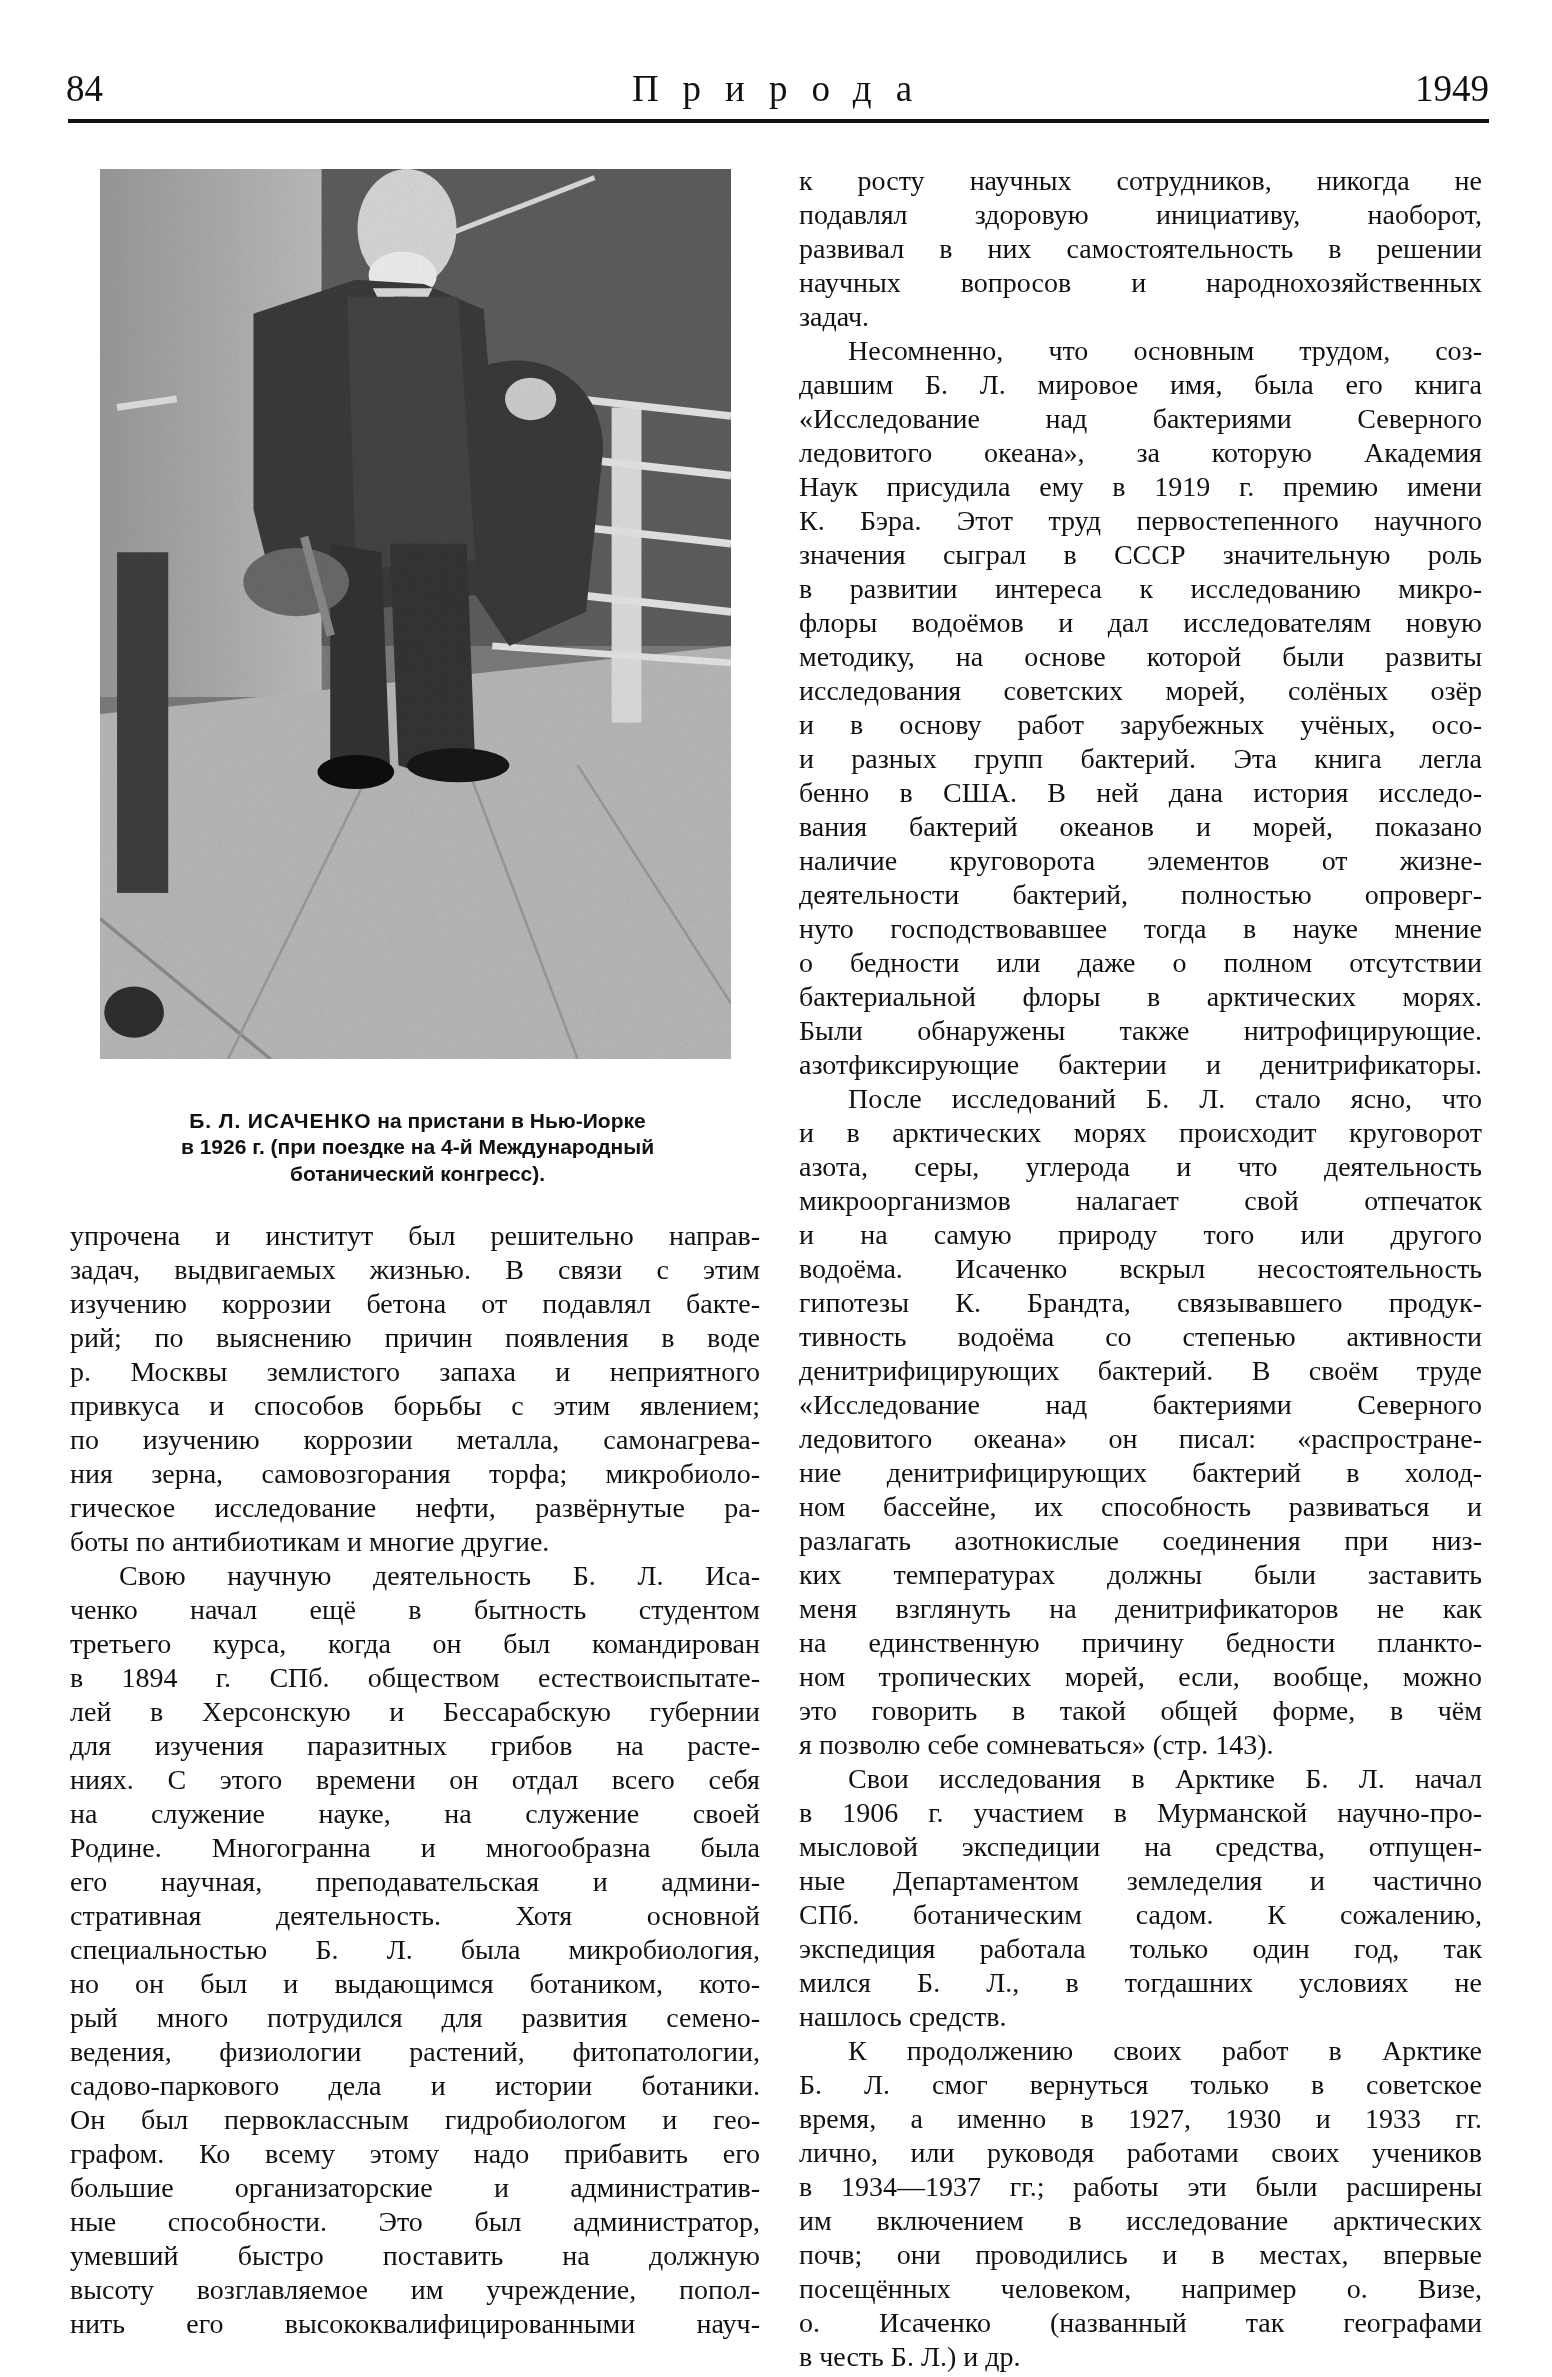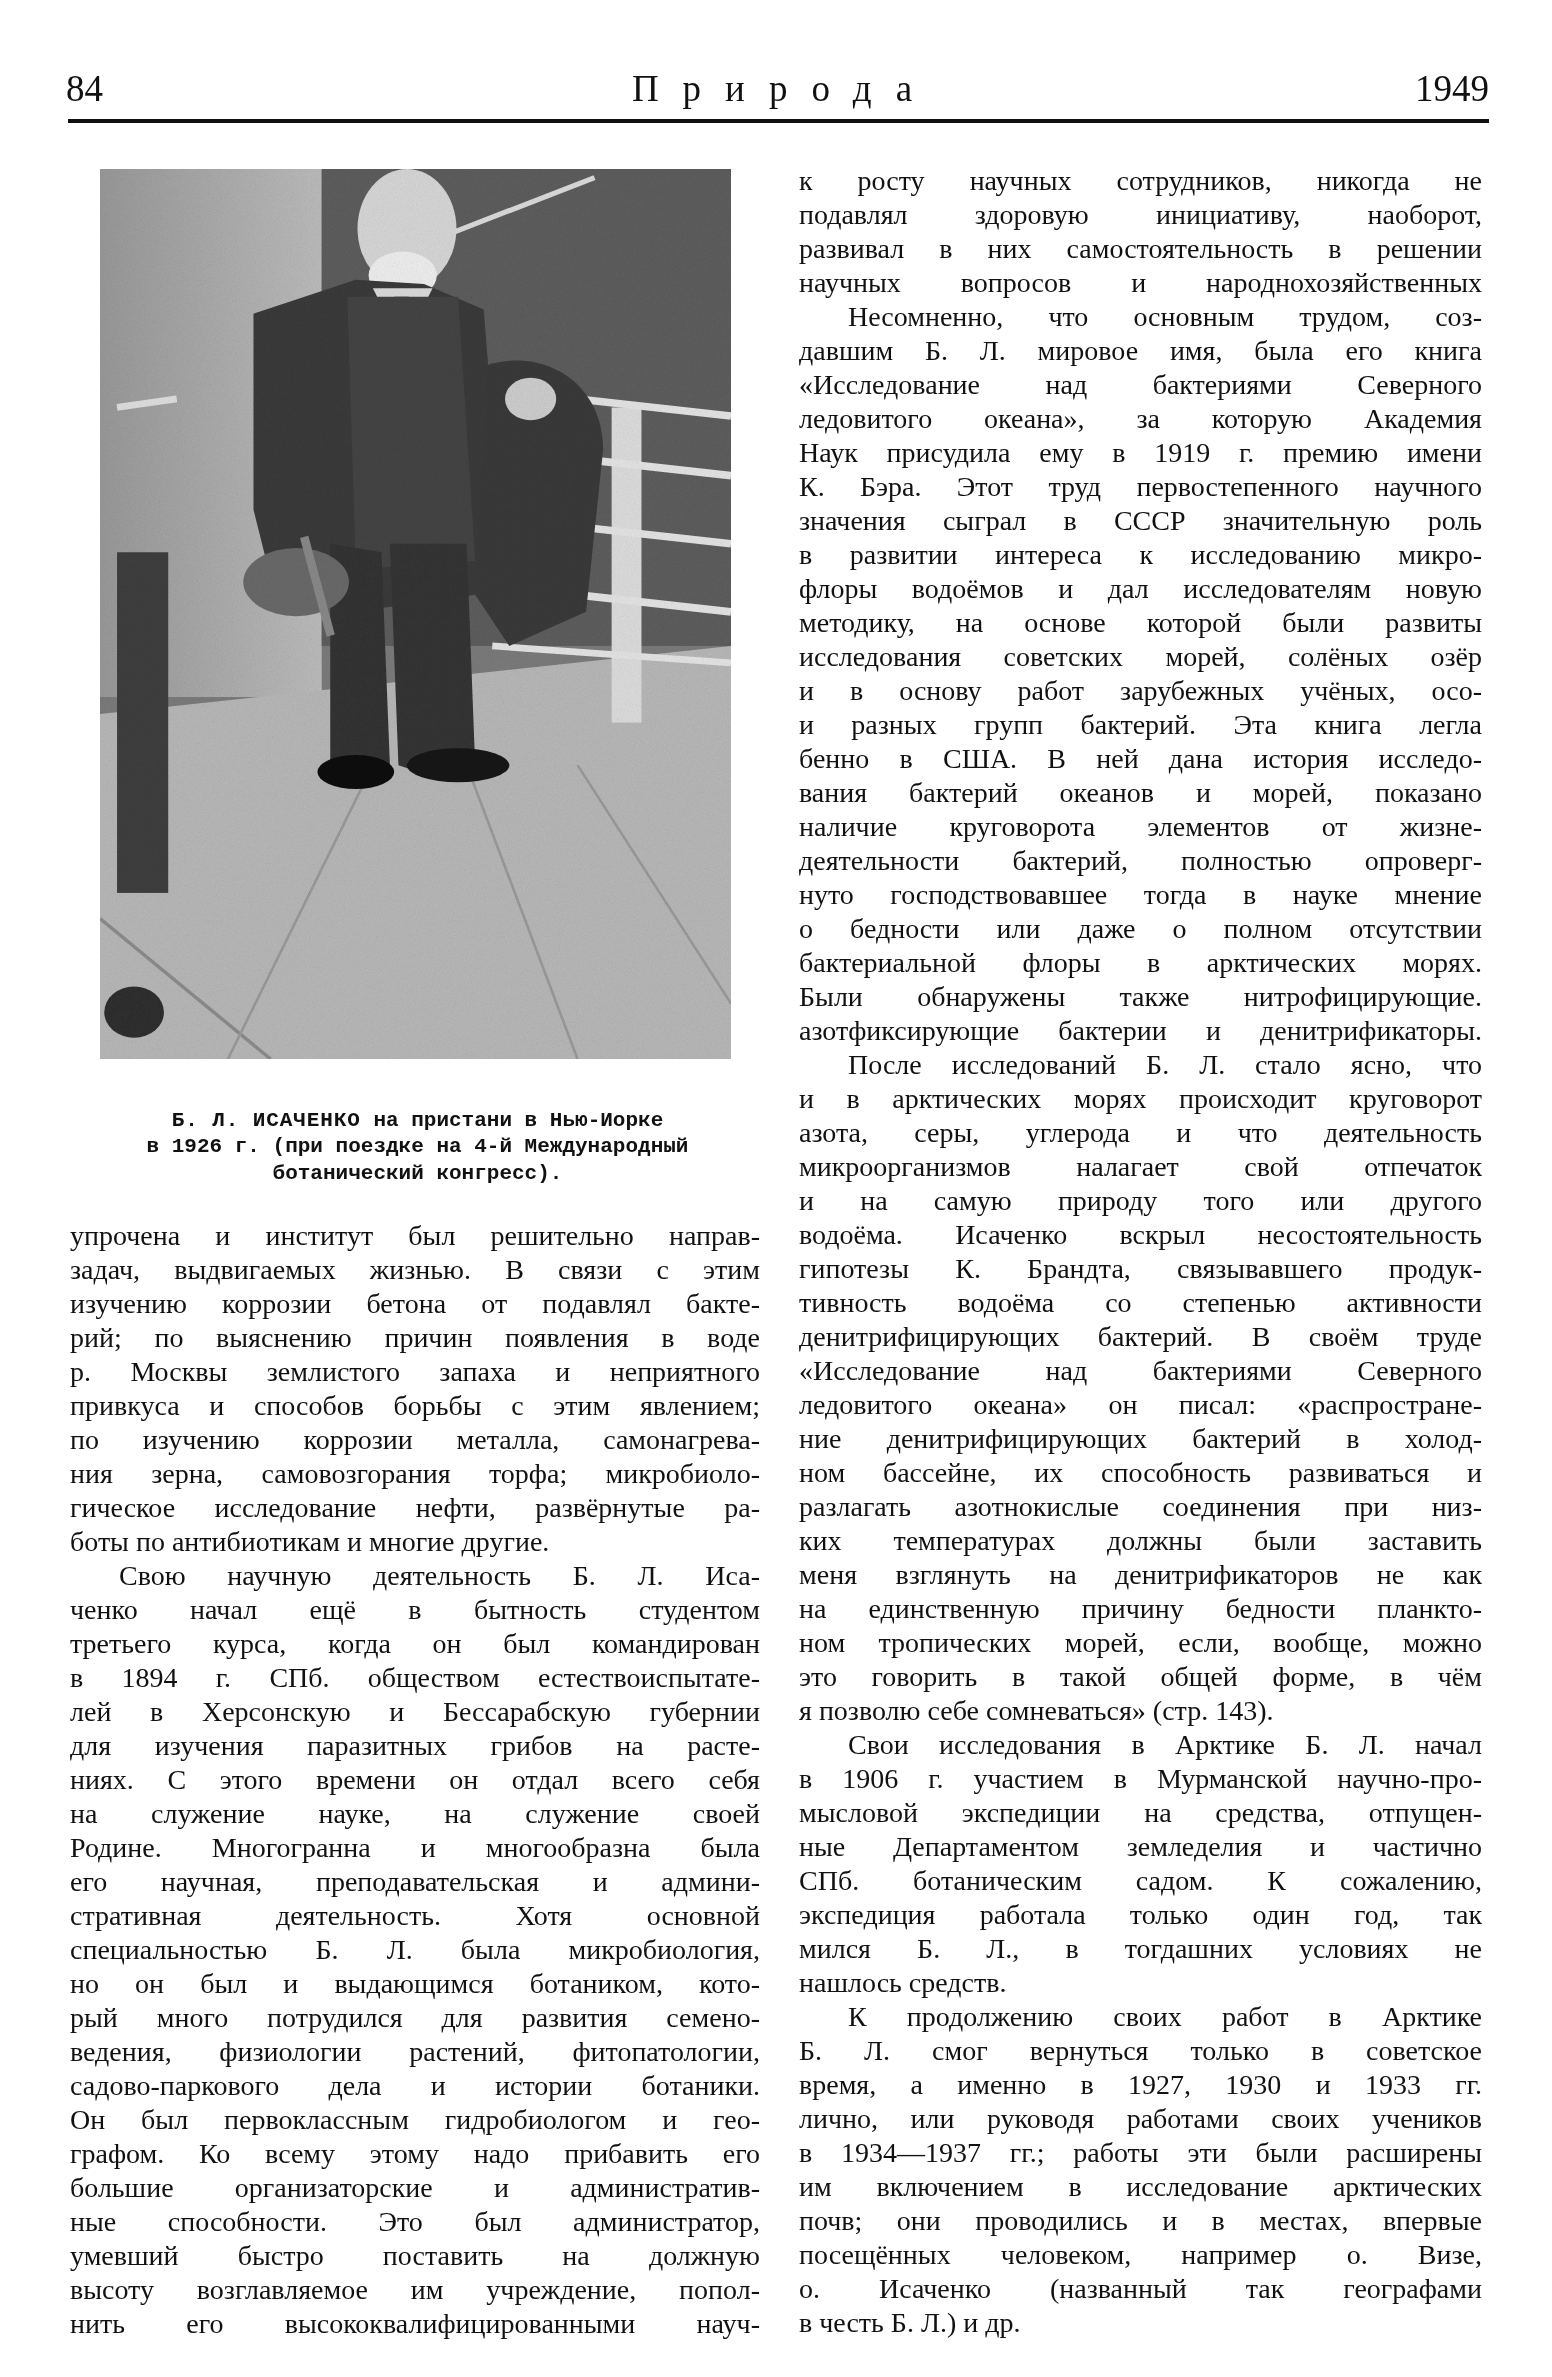--- a/index.html
+++ b/index.html
@@ -4,21 +4,21 @@
 <style>
   html, body { margin: 0; padding: 0; background: #ffffff; }
   body { width: 1553px; height: 2377px; position: relative; overflow: hidden; color: #111; }
   .header { position: absolute; left: 66px; top: 60px; width: 1423px; height: 60px; }
   .header .pg { position: absolute; left: 0; top: 6.8px; font-family: "Liberation Serif", serif; font-size: 37px; }
   .header .title { position: absolute; left: 0; right: 11px; top: 6.8px; text-align: center; font-family: "Liberation Serif", serif; font-size: 37px; letter-spacing: 24px; padding-left: 24px; }
   .header .year { position: absolute; right: 0; top: 6.8px; font-family: "Liberation Serif", serif; font-size: 37px; }
   .rule { position: absolute; left: 68px; top: 119px; width: 1421px; height: 4.3px; background: #111; }
   .photo { position: absolute; left: 100px; top: 169px; width: 631px; height: 890px; background: #8a8a8a; overflow: hidden; }
   .photo svg { width: 100%; height: 100%; display: block; }
-  .caption { position: absolute; left: 85px; top: 1108px; width: 665px; text-align: center; font-family: Liberation Mono, monospace; font-weight: bold; font-size: 21px; line-height: 26.4px; }
+  .caption { position: absolute; left: 85px; top: 1108px; width: 665px; text-align: center; font-family: Liberation Sans, sans-serif; font-weight: bold; font-size: 21px; line-height: 26.4px; }
   .caption .name { letter-spacing: 0.9px; }
   .col { position: absolute; font-family: "Liberation Serif", serif; font-size: 28px; line-height: 34px; text-align: justify; }
   .col .ln { display: block; text-align: justify; text-align-last: justify; white-space: nowrap; }
   .col .ln.last { text-align-last: left; }
   .left { left: 70px; top: 1219px; width: 690px; }
   .right { left: 799px; top: 164px; width: 683px; }
   .ln { height: 34px; overflow: hidden; }
   .ind-ln { padding-left: 49px; }
 </style>
 </head>
@@ -123,20 +123,21 @@
     <span class="ln">ные способности. Это был администратор,</span>
     <span class="ln">умевший быстро поставить на должную</span>
     <span class="ln">высоту возглавляемое им учреждение, попол-</span>
     <span class="ln">нить его высококвалифицированными науч-</span>
   </div>
 <div class="col right" id="rightcol">
     <span class="ln">к росту научных сотрудников, никогда не</span>
     <span class="ln">подавлял здоровую инициативу, наоборот,</span>
     <span class="ln">развивал в них самостоятельность в решении</span>
     <span class="ln">научных вопросов и народнохозяйственных</span>
+    <span class="ln last">задач.</span>
     <span class="ln ind-ln">Несомненно, что основным трудом, соз-</span>
     <span class="ln">давшим Б. Л. мировое имя, была его книга</span>
     <span class="ln">«Исследование над бактериями Северного</span>
     <span class="ln">ледовитого океана», за которую Академия</span>
     <span class="ln">Наук присудила ему в 1919 г. премию имени</span>
     <span class="ln">К. Бэра. Этот труд первостепенного научного</span>
     <span class="ln">значения сыграл в СССР значительную роль</span>
     <span class="ln">в развитии интереса к исследованию микро-</span>
     <span class="ln">флоры водоёмов и дал исследователям новую</span>
     <span class="ln">методику, на основе которой были развиты</span>

